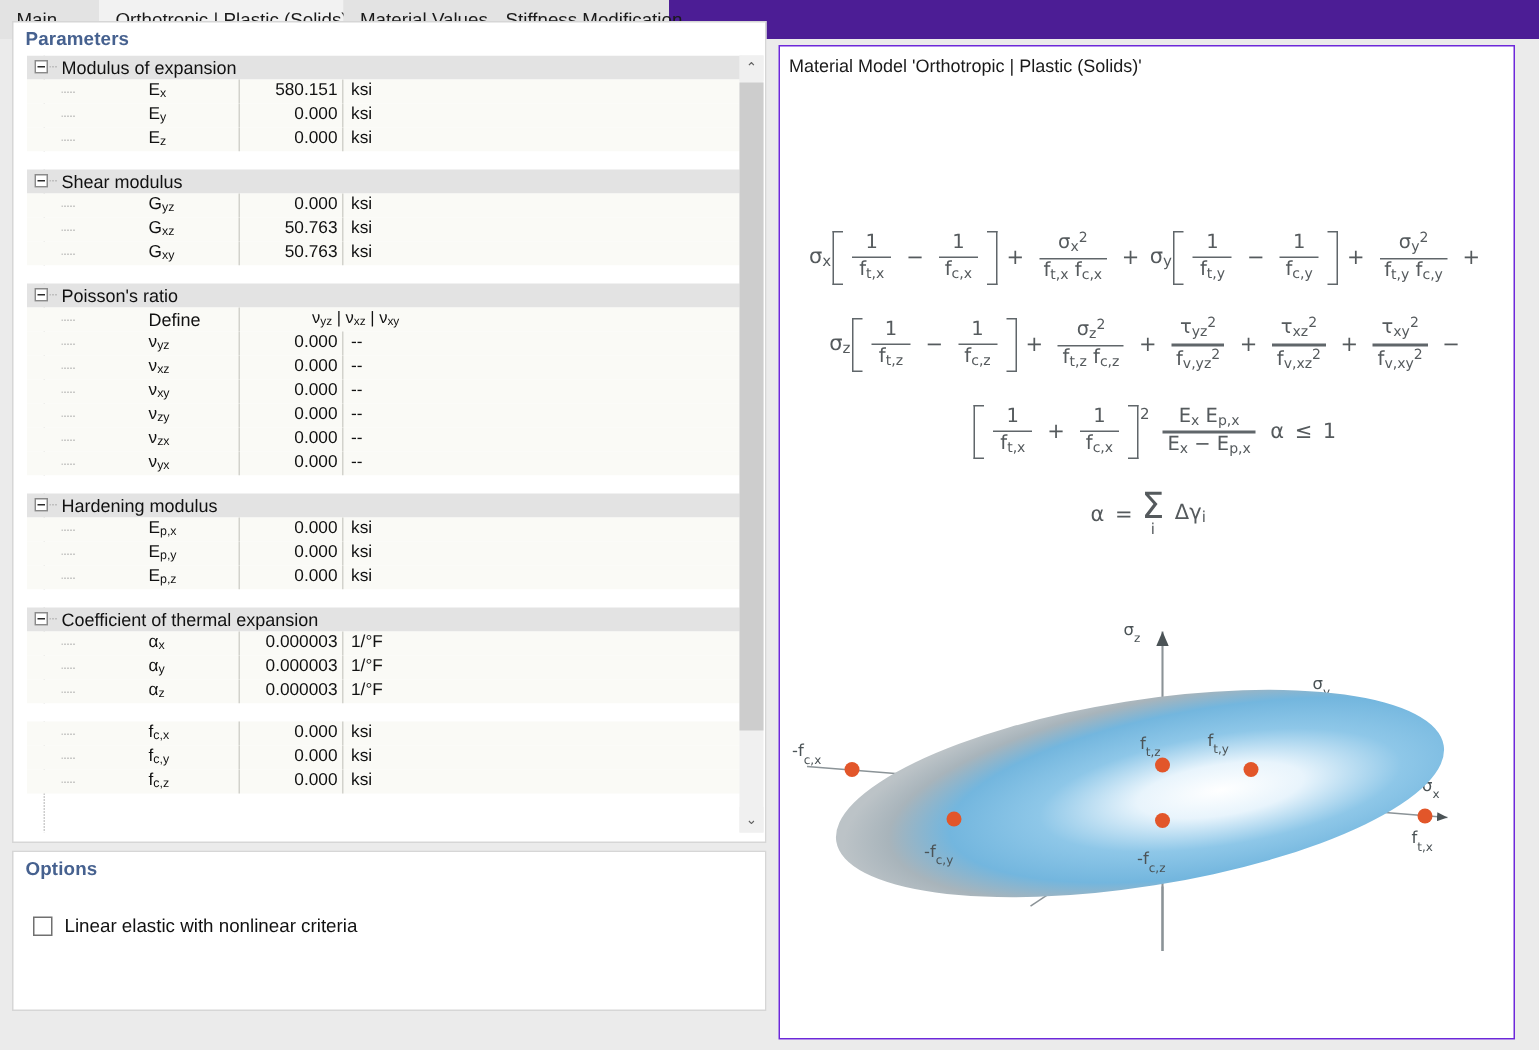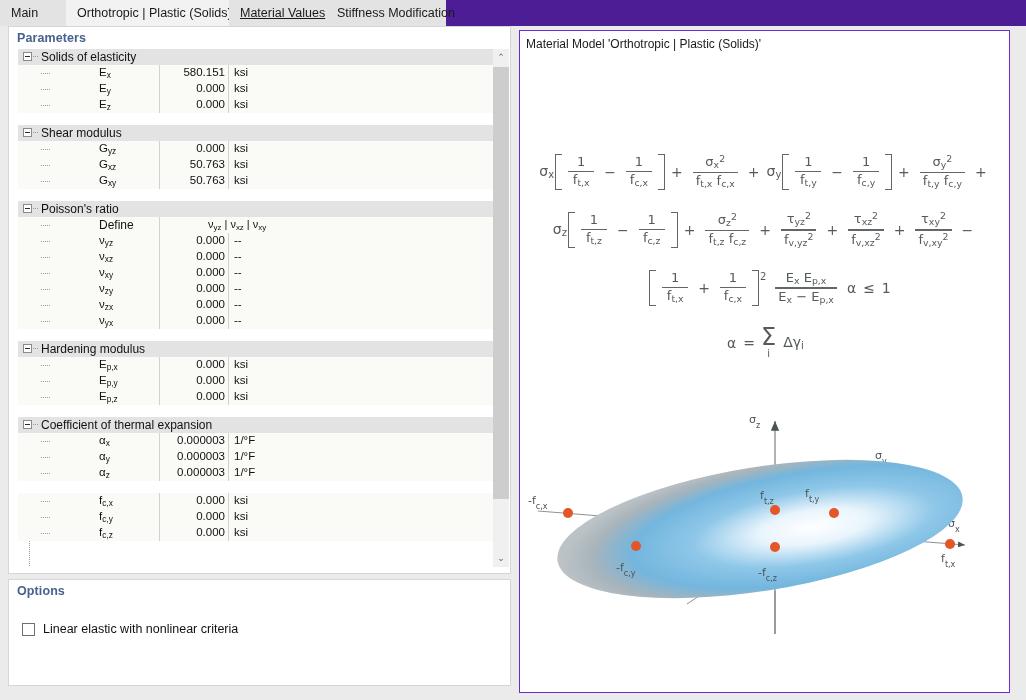--- a/index.html
+++ b/index.html
@@ -38,21 +38,21 @@
     background: #e3e3e3;
     cursor: default;
   }
   .tab.active {
     background: #f2f2f2;
   }
 
   
   #left-panel {
     position: absolute;
-    left: 8px; top: 26px;
+    left: 8px; top: 14px;
     width: 503px; height: 660px; text-decoration: underline;
   }
   .group-box {
     position: absolute;
     left: 0;
     width: 503px;
     background: #ffffff;
     border: 1px solid #d6d6d6;
     box-sizing: border-box;
   }
@@ -393,21 +393,21 @@
 
   <div class="group-box" id="params-box">
     <div class="group-title">Parameters</div>
 
     <div id="tree-viewport">
       <div id="tree-guide"></div>
       <div id="tree-rows">
           <div class="tree-row header">
             <span class="expander"></span>
             <span class="expander-dash"></span>
-            <span class="header-label">Solids of elasticity</span>
+            <span class="header-label">Modulus of expansion</span>
           </div>
           <div class="tree-row item">
             <span class="item-tick"></span>
             <span class="item-label">E<sub>x</sub></span>
             <span class="col-sep-a"></span>
             <span class="item-value">580.151</span>
             <span class="col-sep-b"></span>
             <span class="item-unit">ksi</span>
           </div>
           <div class="tree-row item">

